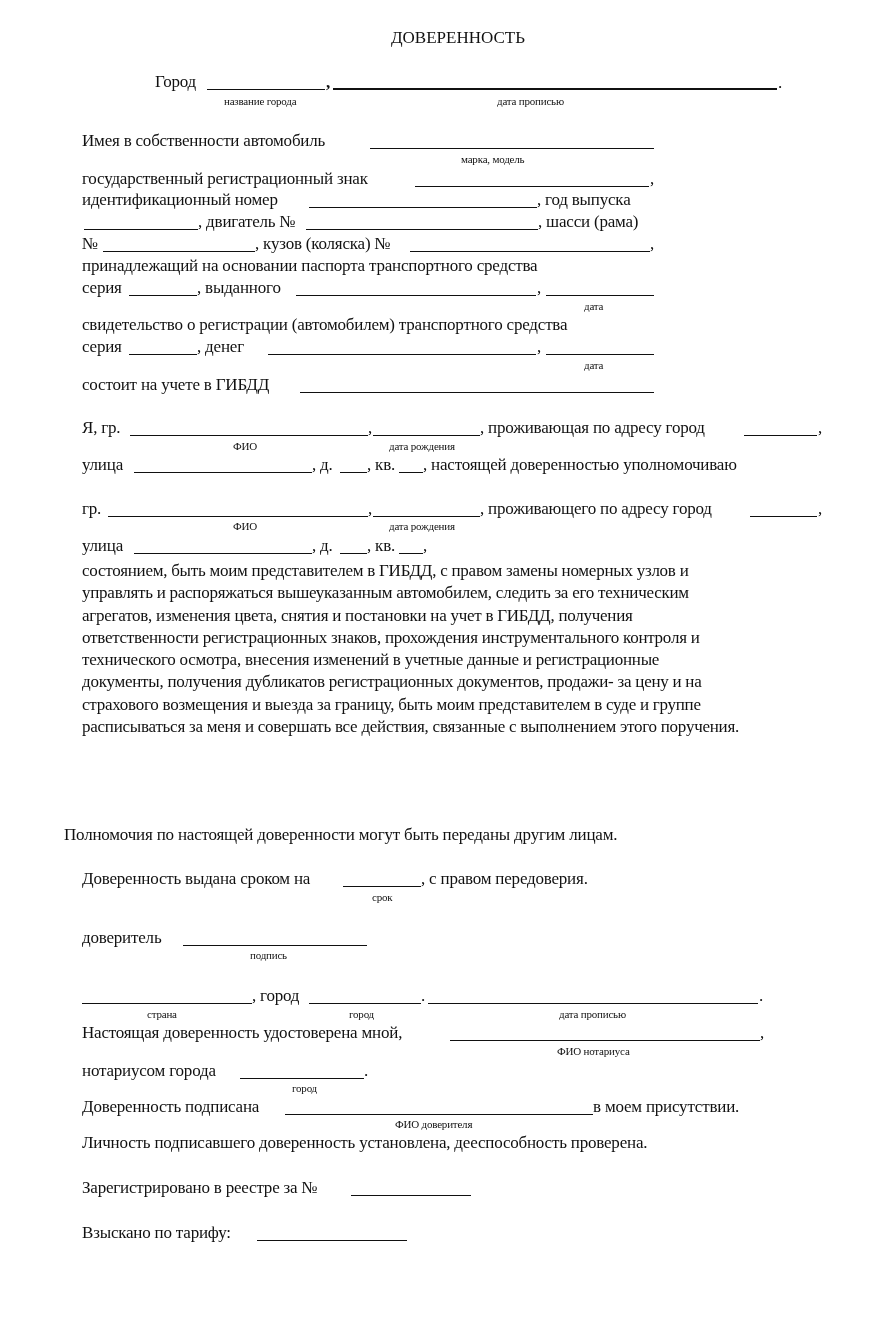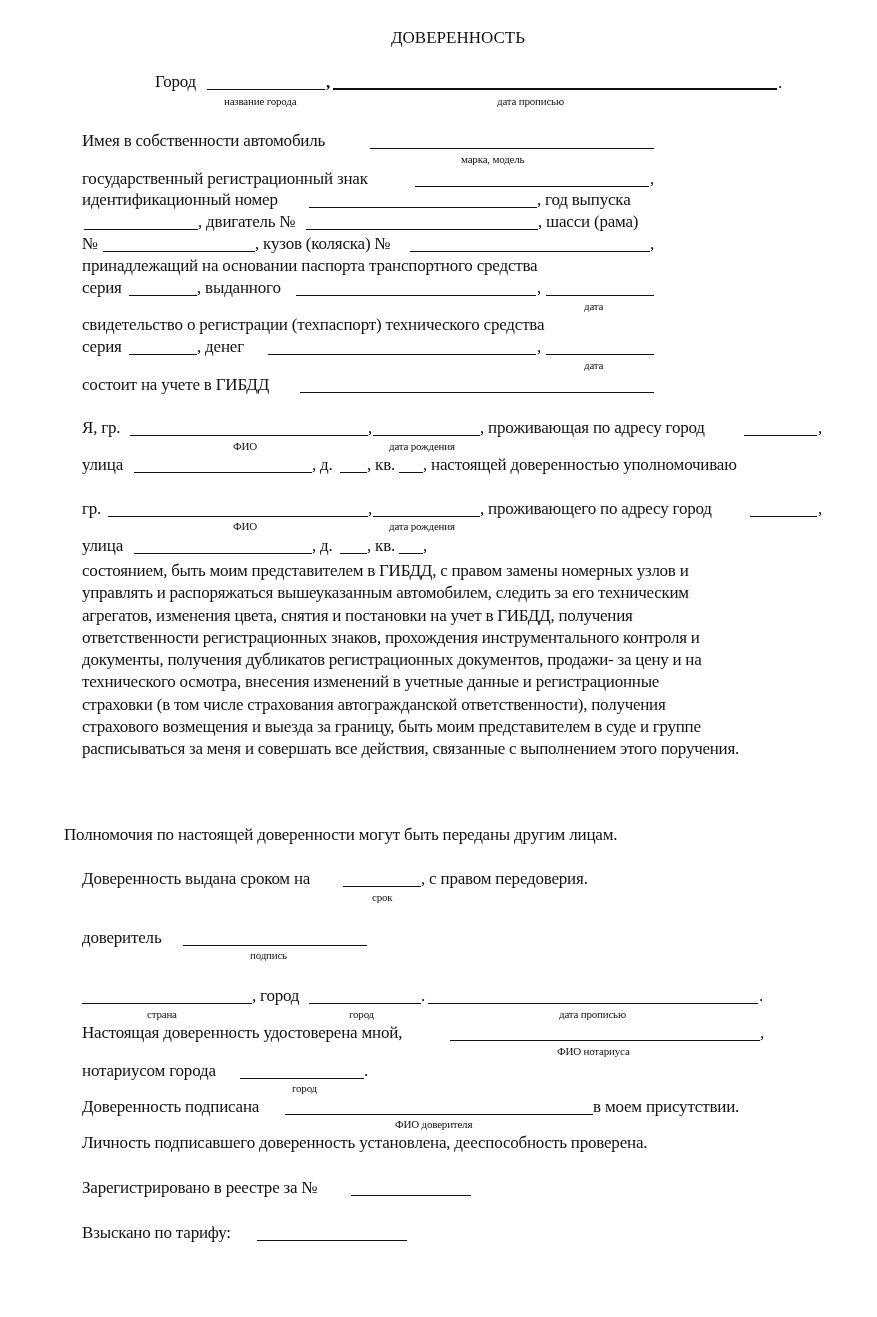--- a/index.html
+++ b/index.html
@@ -52,21 +52,21 @@
 <div class="t" style="left:82px;top:256px">принадлежащий на основании паспорта транспортного средства</div>
 
 <div class="t" style="left:82px;top:278px">серия</div>
 <div class="ln" style="left:129px;top:295px;width:68px"></div>
 <div class="t" style="left:197px;top:278px">, выданного</div>
 <div class="ln" style="left:296px;top:295px;width:240px"></div>
 <div class="t" style="left:537px;top:278px">,</div>
 <div class="ln" style="left:546px;top:295px;width:108px"></div>
 <div class="s" style="left:584px;top:300px">дата</div>
 
-<div class="t" style="left:82px;top:315px">свидетельство о регистрации (техпаспорт) технического средства</div>
+<div class="t" style="left:82px;top:315px">свидетельство о регистрации (автомобилем) транспортного средства</div>
 
 <div class="t" style="left:82px;top:337px">серия</div>
 <div class="ln" style="left:129px;top:354px;width:68px"></div>
 <div class="t" style="left:197px;top:337px">, денег</div>
 <div class="ln" style="left:268px;top:354px;width:268px"></div>
 <div class="t" style="left:537px;top:337px">,</div>
 <div class="ln" style="left:546px;top:354px;width:108px"></div>
 <div class="s" style="left:584px;top:359px">дата</div>
 
 <div class="t" style="left:82px;top:375px">состоит на учете в ГИБДД</div>
@@ -106,23 +106,22 @@
 <div class="ln" style="left:340px;top:553px;width:27px"></div>
 <div class="t" style="left:367px;top:536px">, кв.</div>
 <div class="ln" style="left:399px;top:553px;width:24px"></div>
 <div class="t" style="left:423px;top:536px">,</div>
 
 <div class="para">
   <div>состоянием, быть моим представителем в ГИБДД, с правом замены номерных узлов и</div>
   <div>управлять и распоряжаться вышеуказанным автомобилем, следить за его техническим</div>
   <div>агрегатов, изменения цвета, снятия и постановки на учет в ГИБДД, получения</div>
   <div>ответственности регистрационных знаков, прохождения инструментального контроля и</div>
+  <div>технического осмотра, внесения изменений  в учетные данные и регистрационные</div>
   <div>документы, получения дубликатов регистрационных документов, продажи- за цену и на</div>
-  <div>технического осмотра, внесения изменений  в учетные данные и регистрационные</div>
-  <div>страховки (в том числе страхования автогражданской ответственности), получения</div>
   <div>страхового возмещения и выезда за границу, быть моим представителем в суде и группе</div>
   <div>расписываться за меня и совершать все действия,  связанные с выполнением этого поручения.</div>
 </div>
 
 <div class="t" style="left:64px;top:825px">Полномочия по настоящей доверенности могут быть переданы другим лицам.</div>
 
 <div class="t" style="left:82px;top:869px">Доверенность выдана сроком на</div>
 <div class="ln" style="left:343px;top:886px;width:78px"></div>
 <div class="t" style="left:421px;top:869px">, с правом передоверия.</div>
 <div class="s" style="left:372px;top:891px">срок</div>

